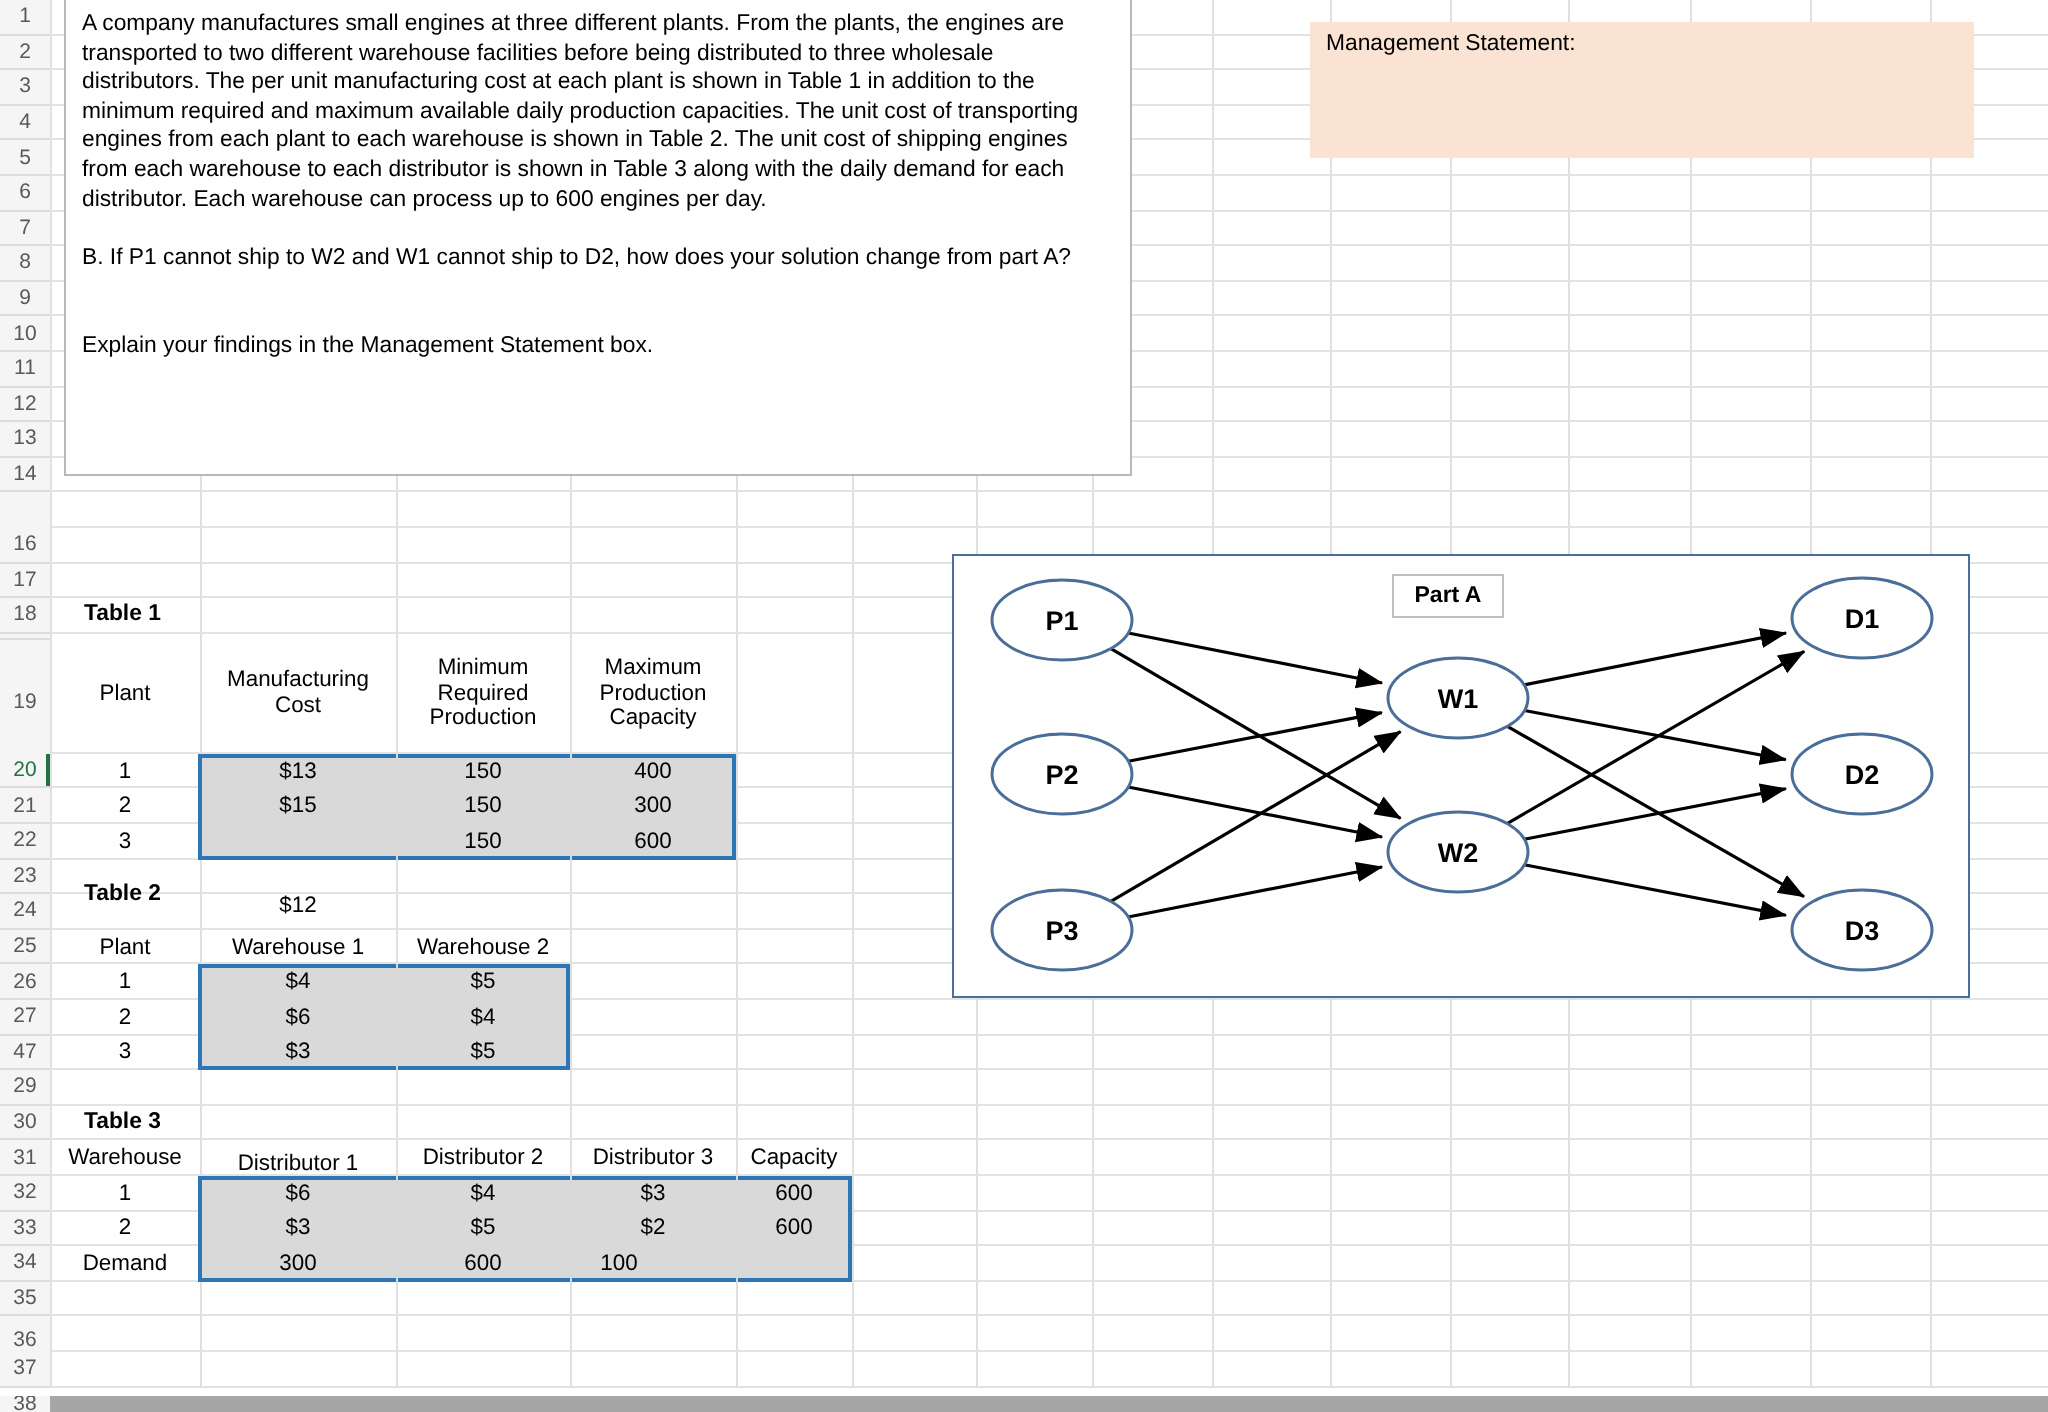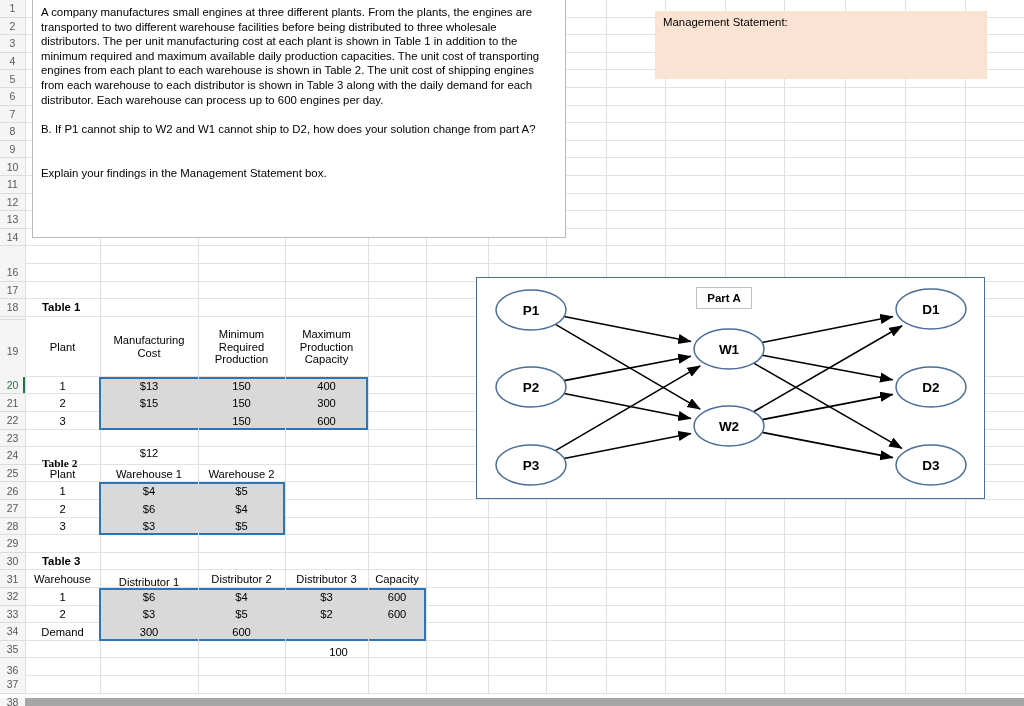--- a/index.html
+++ b/index.html
@@ -104,21 +104,21 @@
       <div class="rowhdr" style="top: 299.2px; height: 17.6px;">18</div>
       <div class="rowhdr" style="top: 321px; height: 60px;">19</div>
       <div class="rowhdr active" style="top: 376.8px; height: 17.6px;">20</div>
       <div class="rowhdr" style="top: 394.4px; height: 17.6px;">21</div>
       <div class="rowhdr" style="top: 412px; height: 17.6px;">22</div>
       <div class="rowhdr" style="top: 429.6px; height: 17.6px;">23</div>
       <div class="rowhdr" style="top: 447.2px; height: 17.6px;">24</div>
       <div class="rowhdr" style="top: 464.8px; height: 17.6px;">25</div>
       <div class="rowhdr" style="top: 482.4px; height: 17.6px;">26</div>
       <div class="rowhdr" style="top: 500px; height: 17.6px;">27</div>
-      <div class="rowhdr" style="top: 517.6px; height: 17.6px;">28</div>
+      <div class="rowhdr" style="top: 517.6px; height: 17.6px;">47</div>
       <div class="rowhdr" style="top: 535.2px; height: 17.6px;">29</div>
       <div class="rowhdr" style="top: 552.8px; height: 17.6px;">30</div>
       <div class="rowhdr" style="top: 570.4px; height: 17.6px;">31</div>
       <div class="rowhdr" style="top: 588px; height: 17.6px;">32</div>
       <div class="rowhdr" style="top: 605.6px; height: 17.6px;">33</div>
       <div class="rowhdr" style="top: 623.2px; height: 17.6px;">34</div>
       <div class="rowhdr" style="top: 640.8px; height: 17.6px;">35</div>
       <div class="rowhdr" style="top: 662px; height: 17.6px;">36</div>
       <div class="rowhdr" style="top: 676px; height: 17.6px;">37</div>
       <div class="rowhdr" style="top: 693.6px; height: 17.6px;">38</div>
@@ -223,21 +223,21 @@
     <div class="cellwrap" style="left: 25px; width: 75px; top: 394.4px; height: 17.6px;">2</div>
     <div class="cellwrap" style="left: 100px; width: 98px; top: 394.4px; height: 17.6px;">$15</div>
     <div class="cellwrap" style="left: 198px; width: 87px; top: 394.4px; height: 17.6px;">150</div>
     <div class="cellwrap" style="left: 285px; width: 83px; top: 394.4px; height: 17.6px;">300</div>
     <div class="cellwrap" style="left: 25px; width: 75px; top: 412px; height: 17.6px;">3</div>
     <div class="cellwrap" style="left: 100px; width: 98px; top: 412px; height: 17.6px; margin-top: 32px;">$12</div>
     <div class="cellwrap" style="left: 198px; width: 87px; top: 412px; height: 17.6px;">150</div>
     <div class="cellwrap" style="left: 285px; width: 83px; top: 412px; height: 17.6px;">600</div>
     <div class="cellsep" style="left: 198px; top: 376.8px; height: 52.8px;"></div>
     <div class="cellsep" style="left: 285px; top: 376.8px; height: 52.8px;"></div>
-    <div class="tbl-title" style="left: 42px; top: 457px; font-family: Liberation Serif, serif;">Table 2</div>
+    <div class="tbl-title" style="left: 42px; top: 441px;">Table 2</div>
     <div class="cellwrap" style="left: 25px; width: 75px; top: 464.8px; height: 17.6px;">Plant</div>
     <div class="cellwrap" style="left: 100px; width: 98px; top: 464.8px; height: 17.6px;">Warehouse 1</div>
     <div class="cellwrap" style="left: 198px; width: 87px; top: 464.8px; height: 17.6px;">Warehouse 2</div>
     <div class="datablock" style="left: 99px; width: 186px; top: 482.4px; height: 52.8px; border-color: rgb(46, 117, 182); background: rgb(217, 217, 217);"></div>
     <div class="cellwrap" style="left: 25px; width: 75px; top: 482.4px; height: 17.6px;">1</div>
     <div class="cellwrap" style="left: 100px; width: 98px; top: 482.4px; height: 17.6px;">$4</div>
     <div class="cellwrap" style="left: 198px; width: 87px; top: 482.4px; height: 17.6px;">$5</div>
     <div class="cellwrap" style="left: 25px; width: 75px; top: 500px; height: 17.6px;">2</div>
     <div class="cellwrap" style="left: 100px; width: 98px; top: 500px; height: 17.6px;">$6</div>
     <div class="cellwrap" style="left: 198px; width: 87px; top: 500px; height: 17.6px;">$4</div>
@@ -258,21 +258,21 @@
     <div class="cellwrap" style="left: 285px; width: 83px; top: 588px; height: 17.6px;">$3</div>
     <div class="cellwrap" style="left: 368px; width: 58px; top: 588px; height: 17.6px;">600</div>
     <div class="cellwrap" style="left: 25px; width: 75px; top: 605.6px; height: 17.6px;">2</div>
     <div class="cellwrap" style="left: 100px; width: 98px; top: 605.6px; height: 17.6px;">$3</div>
     <div class="cellwrap" style="left: 198px; width: 87px; top: 605.6px; height: 17.6px;">$5</div>
     <div class="cellwrap" style="left: 285px; width: 83px; top: 605.6px; height: 17.6px;">$2</div>
     <div class="cellwrap" style="left: 368px; width: 58px; top: 605.6px; height: 17.6px;">600</div>
     <div class="cellwrap" style="left: 25px; width: 75px; top: 623.2px; height: 17.6px;">Demand</div>
     <div class="cellwrap" style="left: 100px; width: 98px; top: 623.2px; height: 17.6px;">300</div>
     <div class="cellwrap" style="left: 198px; width: 87px; top: 623.2px; height: 17.6px;">600</div>
-    <div class="cellwrap" style="left: 297px; width: 83px; top: 623.2px; height: 17.6px; margin-top: 20px;">100</div>
+    <div class="cellwrap" style="left: 268px; width: 83px; top: 623.2px; height: 17.6px;">100</div>
     <div class="cellwrap" style="left: 368px; width: 58px; top: 623.2px; height: 17.6px;"></div>
     <div class="cellsep" style="left: 198px; top: 588px; height: 52.8px;"></div>
     <div class="cellsep" style="left: 285px; top: 588px; height: 52.8px;"></div>
     <div class="cellsep" style="left: 368px; top: 588px; height: 52.8px;"></div>
   </div>
 
 <div id="diagram">
   <svg id="diagram-svg" width="506" height="219">
     <defs>
       <marker id="arrow" markerWidth="9" markerHeight="9" refX="8" refY="3.2" orient="auto" markerUnits="strokeWidth">

